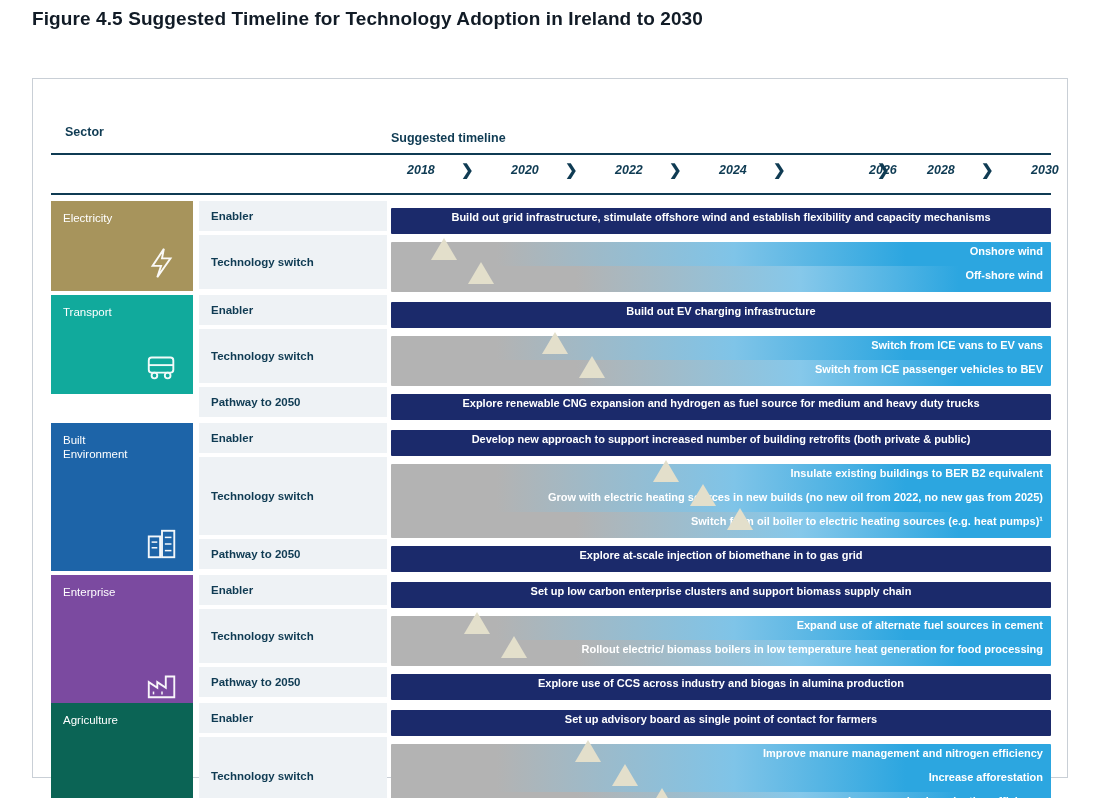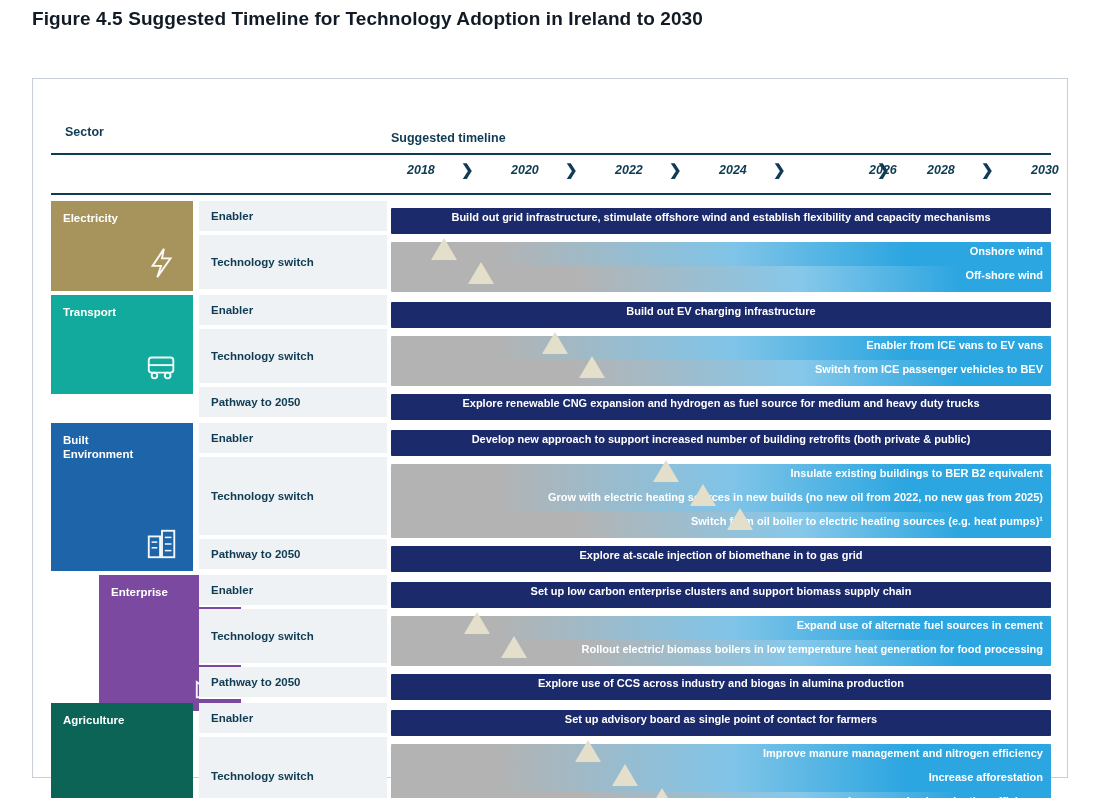--- a/index.html
+++ b/index.html
@@ -55,21 +55,21 @@
   .axis-rule{position:absolute;left:18px;top:34px;width:1000px;height:2px;background:#0f3b53;}
 
   
   .body{position:absolute;left:18px;top:122px;width:1000px;height:510px;}
 
   .sector-col{position:absolute;left:0;top:0;width:142px;}
   .sector{
     position:absolute;left:0;width:142px;color:#ffffff;
     box-sizing:border-box;padding:10px 10px 0 12px;
   }
-  .sector .nm{font-size:11.5px;font-weight:bold;line-height:14px;}
+  .sector .nm{font-size:11.5px;font-weight:normal;line-height:14px;}
   .sector .ic{position:absolute;right:14px;bottom:10px;width:34px;height:34px;opacity:.95;}
 
   .rows{position:absolute;left:148px;top:0;width:852px;}
   .rowgrp{position:absolute;left:0;width:852px;}
   .rlabel{
     position:absolute;left:0;top:0;width:188px;height:100%;
     background:#eef2f5;box-sizing:border-box;
     border-bottom:2px solid #ffffff;
   }
   .rlabel span{
@@ -154,21 +154,21 @@
             <div class="ic"><svg viewBox="0 0 36 36" width="34" height="34">
                 <rect x="4" y="10" width="12" height="22" fill="none" stroke="#fff" stroke-width="2"></rect>
                 <rect x="18" y="4" width="13" height="28" fill="none" stroke="#fff" stroke-width="2"></rect>
                 <line x1="7" y1="16" x2="13" y2="16" stroke="#fff" stroke-width="1.6"></line>
                 <line x1="7" y1="22" x2="13" y2="22" stroke="#fff" stroke-width="1.6"></line>
                 <line x1="21" y1="11" x2="28" y2="11" stroke="#fff" stroke-width="1.6"></line>
                 <line x1="21" y1="18" x2="28" y2="18" stroke="#fff" stroke-width="1.6"></line>
                 <line x1="21" y1="25" x2="28" y2="25" stroke="#fff" stroke-width="1.6"></line>
               </svg></div>
           </div>
-          <div class="sector" style="top: 374px; height: 136px; background: rgb(123, 74, 160); margin-left: 48px;">
+          <div class="sector" style="top: 374px; height: 136px; background: rgb(123, 74, 160);">
             <div class="nm">Enterprise</div>
             <div class="ic"><svg viewBox="0 0 36 36" width="34" height="34">
                 <path d="M4 32 V16 l9 6 V16 l9 6 V10 h9 v22 z" fill="none" stroke="#fff" stroke-width="2"></path>
                 <line x1="9" y1="26" x2="9" y2="29" stroke="#fff" stroke-width="1.6"></line>
                 <line x1="18" y1="26" x2="18" y2="29" stroke="#fff" stroke-width="1.6"></line>
               </svg></div>
           </div>
           <div class="sector" style="top: 502px; height: 148px; background: rgb(11, 100, 85);">
             <div class="nm">Agriculture</div>
           </div>
@@ -208,21 +208,21 @@
                 <span class="lab c">Build out EV charging infrastructure</span>
               </div>
             </div>
           </div>
           <div class="rowgrp" style="top: 128px; height: 56px;">
             <div class="rlabel">
               <span>Technology switch</span>
             </div>
             <div class="tracks">
               <div class="bar grad" style="top: 7px; left: 0px; right: 0px;">
-                <span class="lab r">Enabler from ICE vans to EV vans</span>
+                <span class="lab r">Switch from ICE vans to EV vans</span>
               </div>
               <div class="tri" style="left: 151px; top: 3px;"></div>
               <div class="bar grad2" style="top: 31px; left: 0px; right: 0px;">
                 <span class="lab r">Switch from ICE passenger vehicles to BEV</span>
               </div>
               <div class="tri" style="left: 188px; top: 27px;"></div>
             </div>
           </div>
           <div class="rowgrp" style="top: 186px; height: 32px;">
             <div class="rlabel">

